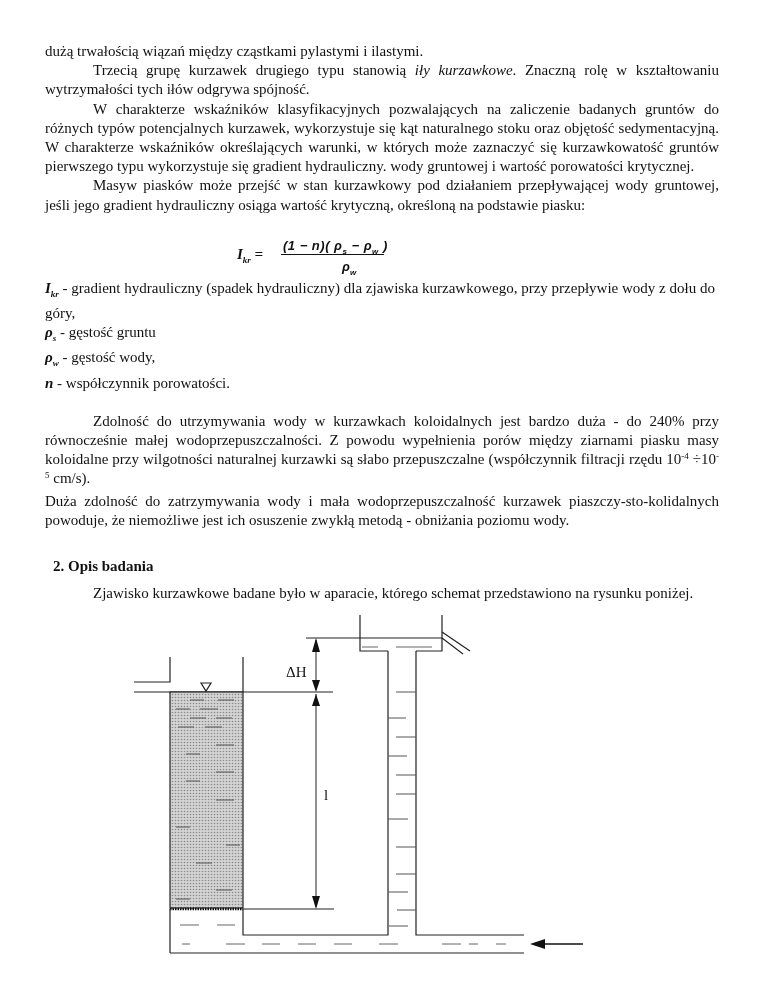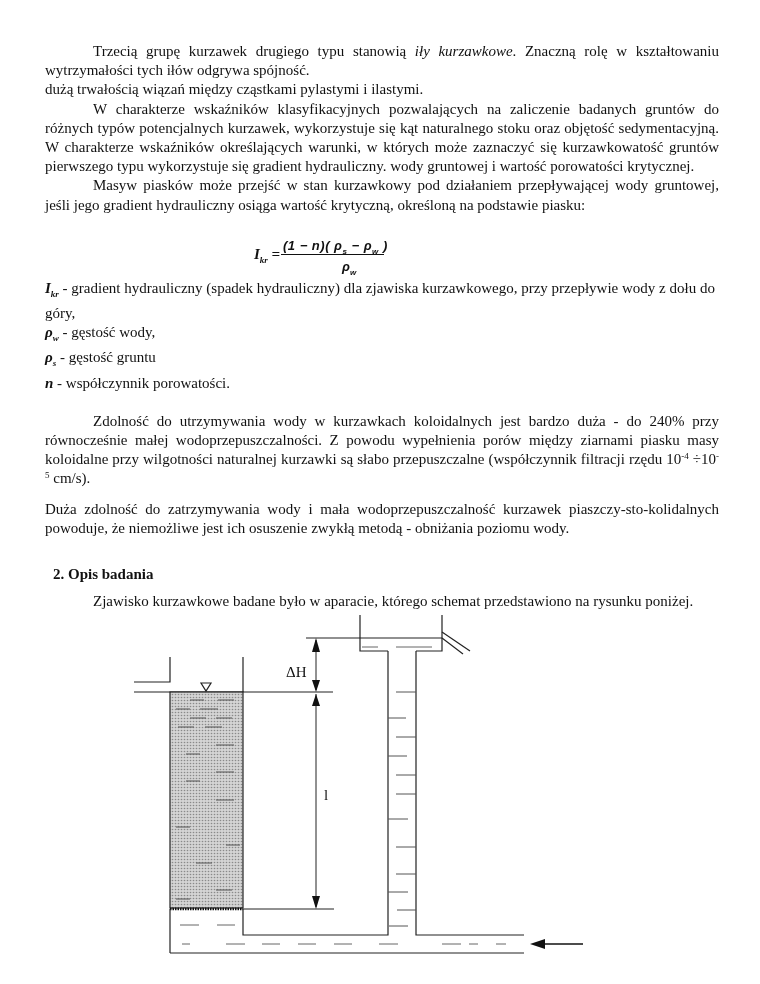--- a/index.html
+++ b/index.html
@@ -4,62 +4,62 @@
 <style>
   html, body { margin: 0; padding: 0; background: #ffffff; }
   body { width: 760px; height: 984px; overflow: hidden; position: relative; }
   .page {
     position: absolute; left: 45px; top: 42px; width: 674px;
     font-family: "Liberation Serif", serif; font-size: 15px; line-height: 19.2px; color: #111;
   }
   .p { margin: 0; text-align: justify; }
   .indent { text-indent: 48px; }
   .formula { position: relative; height: 52px; margin: 12px 0 0 0; }
-  .formula .lhs { position: absolute; left: 209px; top: 18px; font-family: "Liberation Serif", serif; font-weight: bold; font-style: italic; font-size: 15px; }
+  .formula .lhs { position: absolute; left: 192px; top: 18px; font-family: "Liberation Serif", serif; font-weight: bold; font-style: italic; font-size: 15px; }
   .formula .lhs sub { font-size: 9px; }
   .formula .num { position: absolute; left: 238px; top: 9px; font-family: "Liberation Sans", sans-serif; font-weight: bold; font-style: italic; font-size: 13px; letter-spacing: 0.5px; white-space: nowrap; }
   .formula .num sub, .formula .den sub { font-size: 8px; }
   .formula .bar { position: absolute; left: 236px; top: 27px; width: 103px; height: 1px; background: #111; }
   .formula .den { position: absolute; left: 282px; top: 30px; font-family: "Liberation Sans", sans-serif; font-weight: bold; font-style: italic; font-size: 13px; margin-left: 15px; }
   .defs .p { text-align: left; }
   .sym { font-weight: bold; font-style: italic; }
   .sym sub { font-size: 9px; }
   .gap { height: 19px; }
   .heading { font-weight: bold; margin: 8px; }
   sup { font-size: 9px; vertical-align: 5px; line-height: 0; }
   .diagram { position: absolute; left: 120px; top: 600px; width: 480px; height: 370px; }
   svg text { font-family: "Liberation Serif", serif; }
 </style>
 </head>
 <body>
 
 <div class="page">
+  <p class="p">dużą trwałością wiązań między cząstkami pylastymi i ilastymi.</p>
   <p class="p indent"><span>Trzecią grupę kurzawek drugiego typu stanowią </span><i>iły kurzawkowe</i><span>. Znaczną rolę w kształtowaniu wytrzymałości tych iłów odgrywa spójność.</span></p>
-  <p class="p">dużą trwałością wiązań między cząstkami pylastymi i ilastymi.</p>
   <p class="p indent">W charakterze wskaźników klasyfikacyjnych pozwalających na zaliczenie badanych gruntów do różnych typów potencjalnych kurzawek, wykorzystuje się kąt naturalnego stoku oraz objętość sedymentacyjną. W charakterze wskaźników określających warunki, w których może zaznaczyć się kurzawkowatość gruntów pierwszego typu wykorzystuje się gradient hydrauliczny. wody gruntowej i wartość porowatości krytycznej.</p>
   <p class="p indent">Masyw piasków może przejść w stan kurzawkowy pod działaniem przepływającej wody gruntowej, jeśli jego gradient hydrauliczny osiąga wartość krytyczną, określoną na podstawie piasku:</p>
 
   <div class="formula">
     <span class="lhs"><span>I</span><sub>kr</sub> <span>=</span></span>
     <span class="num"><span>(1 − n)( ρ</span><sub>s</sub><span> − ρ</span><sub>w</sub><span> )</span></span>
     <span class="bar"></span>
     <span class="den"><span>ρ</span><sub>w</sub></span>
   </div>
 
   <div class="defs">
     <p class="p"><span class="sym">I</span><span class="sym"><sub>kr</sub></span><span> - gradient hydrauliczny (spadek hydrauliczny) dla zjawiska kurzawkowego, przy przepływie wody z dołu do góry,</span></p>
+    <p class="p"><span class="sym">ρ</span><span class="sym"><sub>s</sub></span><span> - gęstość gruntu</span></p>
     <p class="p"><span class="sym">ρ</span><span class="sym"><sub>w</sub></span><span> - gęstość wody,</span></p>
-    <p class="p"><span class="sym">ρ</span><span class="sym"><sub>s</sub></span><span> - gęstość gruntu</span></p>
     <p class="p"><span class="sym">n</span><span> - współczynnik porowatości.</span></p>
   </div>
 
   <div class="gap"></div>
 
   <p class="p indent"><span>Zdolność do utrzymywania wody w kurzawkach koloidalnych jest bardzo duża - do 240% przy równocześnie małej wodoprzepuszczalności. Z powodu wypełnienia porów między ziarnami piasku masy koloidalne przy wilgotności naturalnej kurzawki są słabo przepuszczalne (współczynnik filtracji rzędu 10</span><sup>-4</sup><span> ÷10</span><sup>-5</sup><span> cm/s).</span></p>
-  <p class="p" style="margin-top:11px;">Duża zdolność do zatrzymywania wody i mała wodoprzepuszczalność kurzawek piaszczy-sto-kolidalnych powoduje, że niemożliwe jest ich osuszenie zwykłą metodą - obniżania poziomu wody.</p>
+  <p class="p" style="margin-top:3px;">Duża zdolność do zatrzymywania wody i mała wodoprzepuszczalność kurzawek piaszczy-sto-kolidalnych powoduje, że niemożliwe jest ich osuszenie zwykłą metodą - obniżania poziomu wody.</p>
 
   <div class="gap"></div>
 
   <p class="heading">2. Opis badania</p>
   <p class="p indent">Zjawisko kurzawkowe badane było w aparacie, którego schemat przedstawiono na rysunku poniżej.</p>
 </div>
 
 <div class="diagram">
   <svg width="480" height="370" viewBox="0 0 480 370" xmlns="http://www.w3.org/2000/svg">
     <defs>

